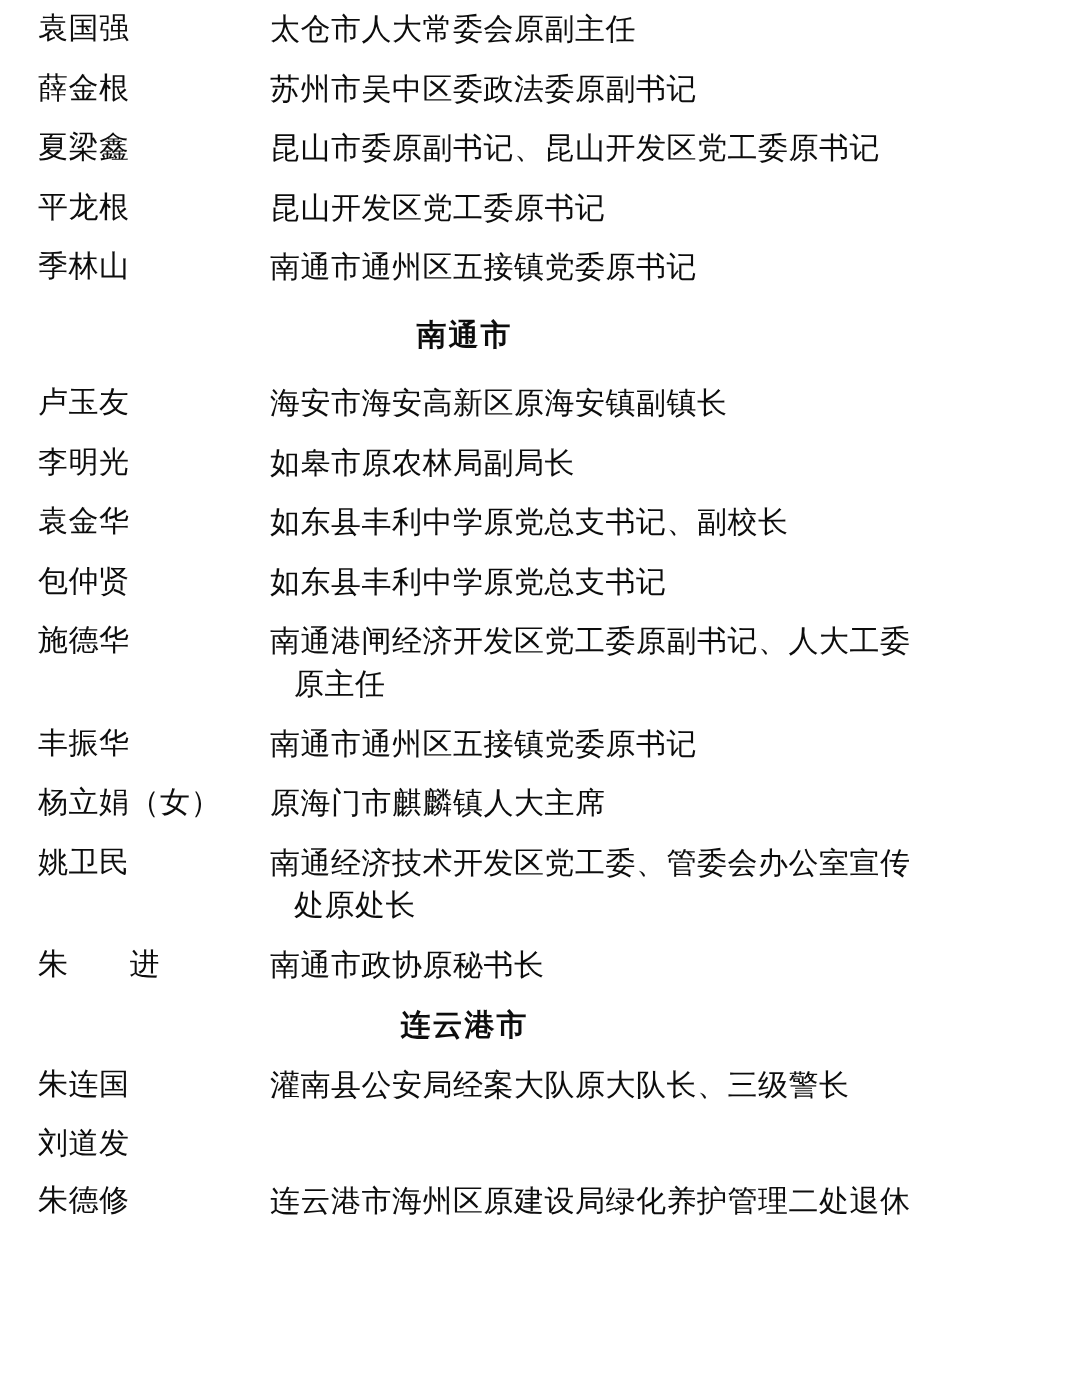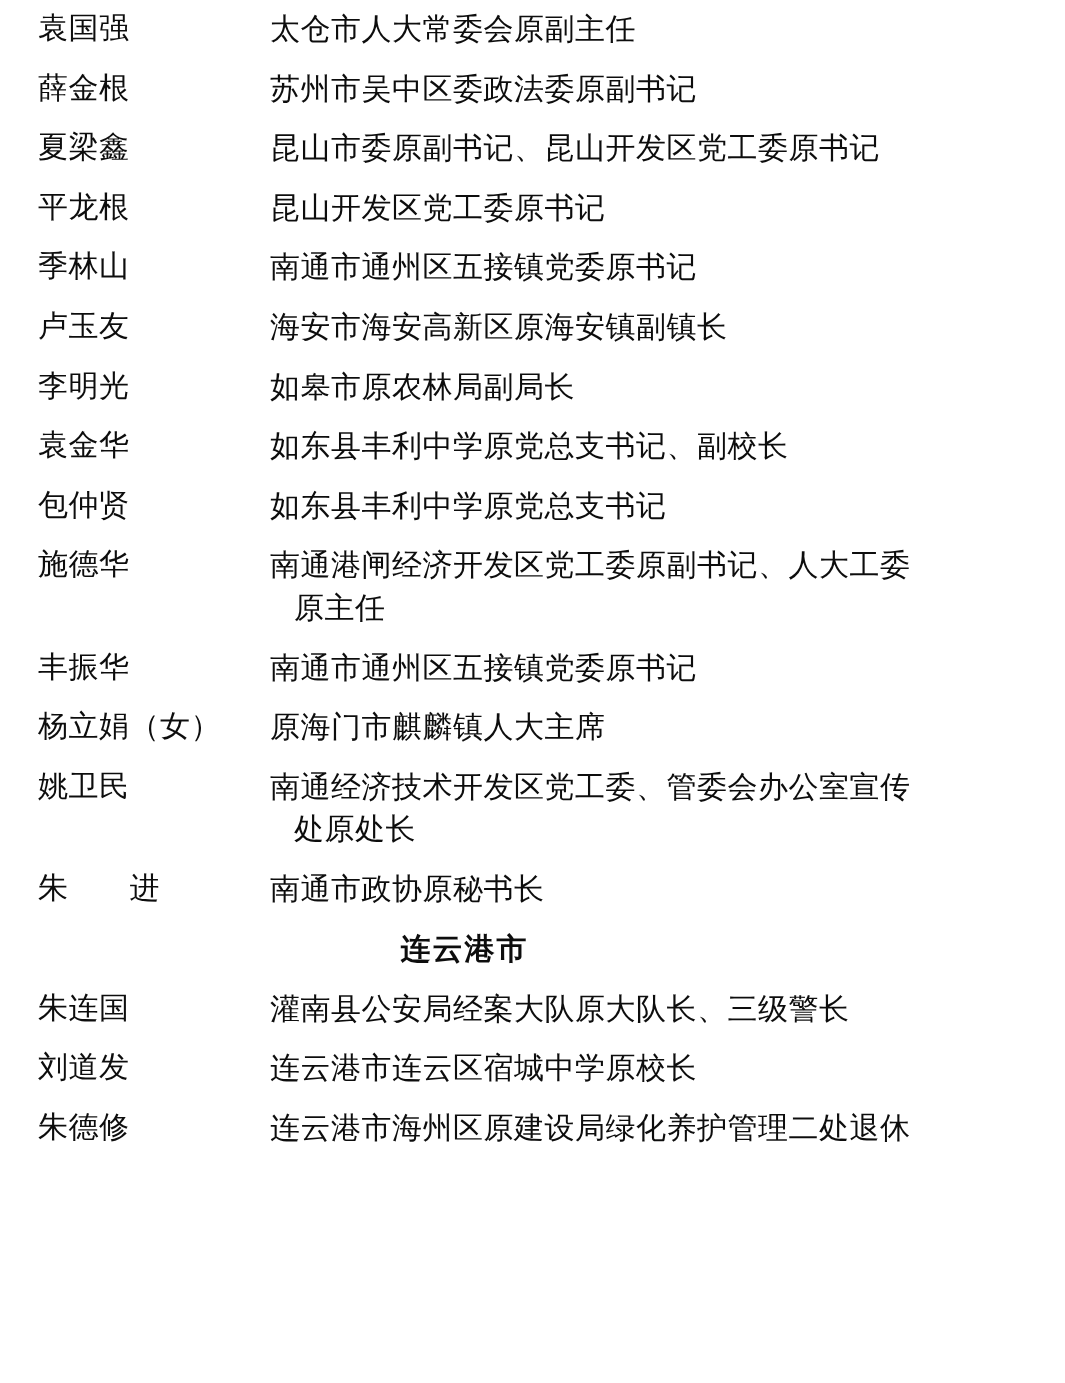--- a/index.html
+++ b/index.html
@@ -79,20 +79,21 @@
   <div class="entry">
     <div class="name">平龙根</div>
     <div class="post"><span>昆山开发区党工委原书记</span></div>
   </div>
 
   <div class="entry">
     <div class="name">季林山</div>
     <div class="post"><span>南通市通州区五接镇党委原书记</span></div>
   </div>
 
+  <div class="section-head">南通市</div>
 
   <div class="entry">
     <div class="name">卢玉友</div>
     <div class="post"><span>海安市海安高新区原海安镇副镇长</span></div>
   </div>
 
   <div class="entry">
     <div class="name">李明光</div>
     <div class="post"><span>如皋市原农林局副局长</span></div>
   </div>
@@ -134,21 +135,20 @@
 
   <div class="section-head tight">连云港市</div>
 
   <div class="entry">
     <div class="name">朱连国</div>
     <div class="post"><span>灌南县公安局经案大队原大队长、三级警长</span></div>
   </div>
 
   <div class="entry">
     <div class="name">刘道发</div>
-    <div class="post"><span>连云港市连云区宿城中学原校长</span></div>
   </div>
 
   <div class="entry">
     <div class="name">朱德修</div>
     <div class="post"><span>连云港市海州区原建设局绿化养护管理二处退休</span></div>
   </div>
 
 </div>
 
 </body></html>

